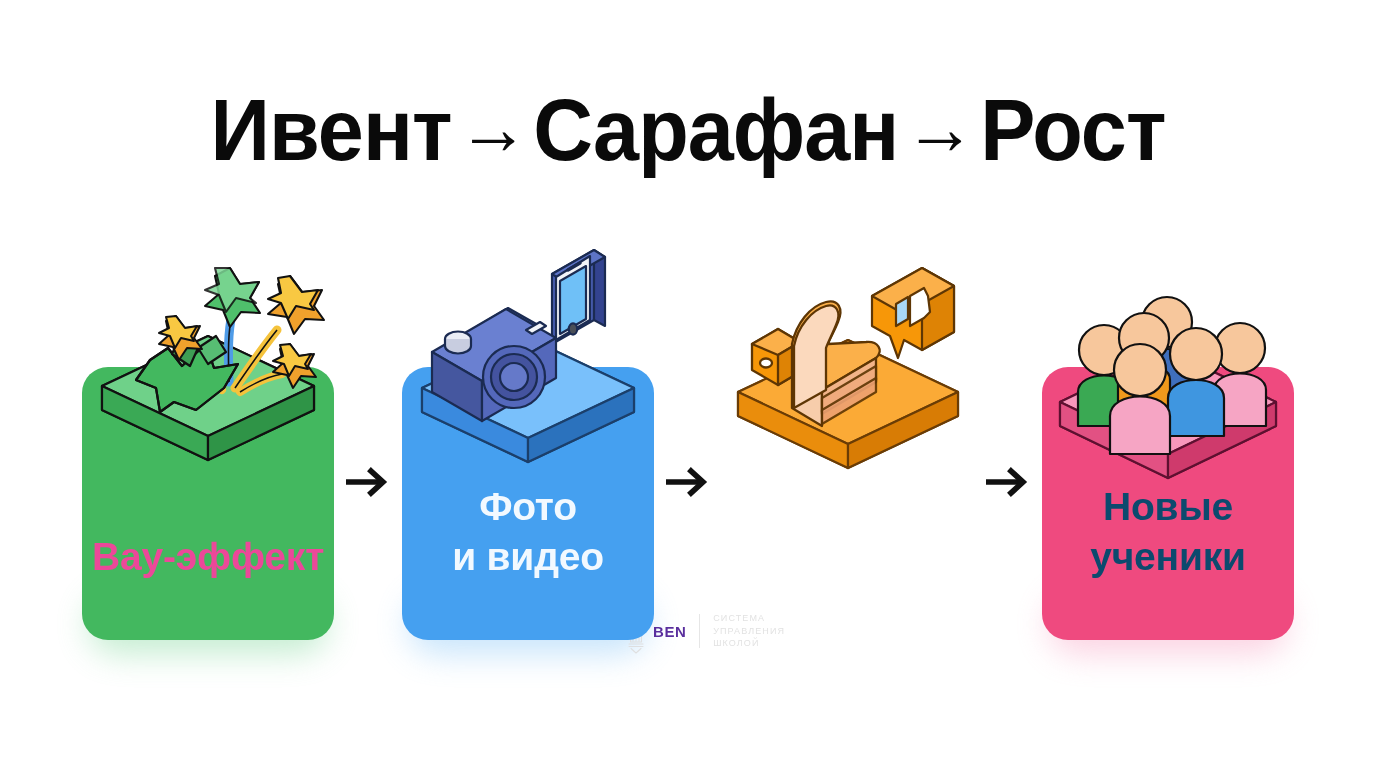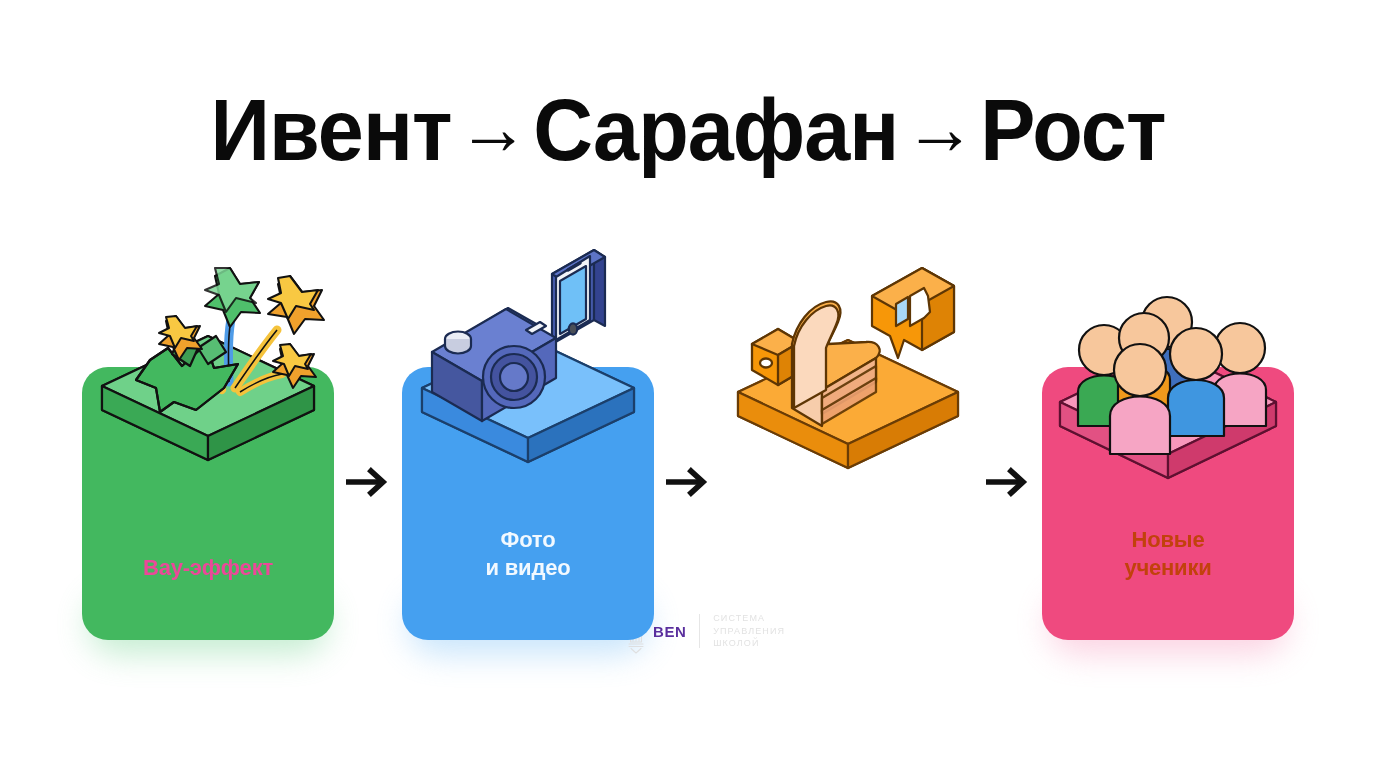--- a/index.html
+++ b/index.html
@@ -95,21 +95,21 @@
     border-radius: 26px;
     z-index: 1;
   }
 
   .card-label {
     position: absolute;
     left: 8px;
     right: 8px;
     bottom: 58px;
     text-align: center;
-    font-size: 22px;
+    font-size: 39px;
     font-weight: 700;
     line-height: 1.28;
     letter-spacing: -0.2px;
     z-index: 3;
     white-space: pre-line;
   }
 
   
   .card-icon {
     position: absolute;
@@ -367,21 +367,21 @@
           <line x1="2" y1="17" x2="34" y2="17"></line>
           <polyline points="25,6 37,17 25,28"></polyline>
         </g>
       </svg>
     </div>
 
     <div class="card-wrap">
       <div class="card">
         <div class="glow" style="background:#f79ec0"></div>
         <div class="card-body" style="background:#ef4a7f"></div>
-        <div class="card-label" style="color:#c2410c">Новые
+        <div class="card-label" style="color:#0c4a6e">Новые
 ученики</div>
       </div>
 
       <div class="card-icon">
         <svg viewBox="0 0 260 230">
 
           <g stroke="#5e1030" stroke-width="2.2" stroke-linejoin="round">
             <path d="M130 110 L238 162 L238 186 L130 238 L22 186 L22 162 Z" fill="#dd4277"></path>
             <path d="M130 110 L238 162 L130 214 L22 162 Z" fill="#f897bb"></path>
             <path d="M22 162 L22 186 L130 238 L130 214 Z" fill="#e25183"></path>

